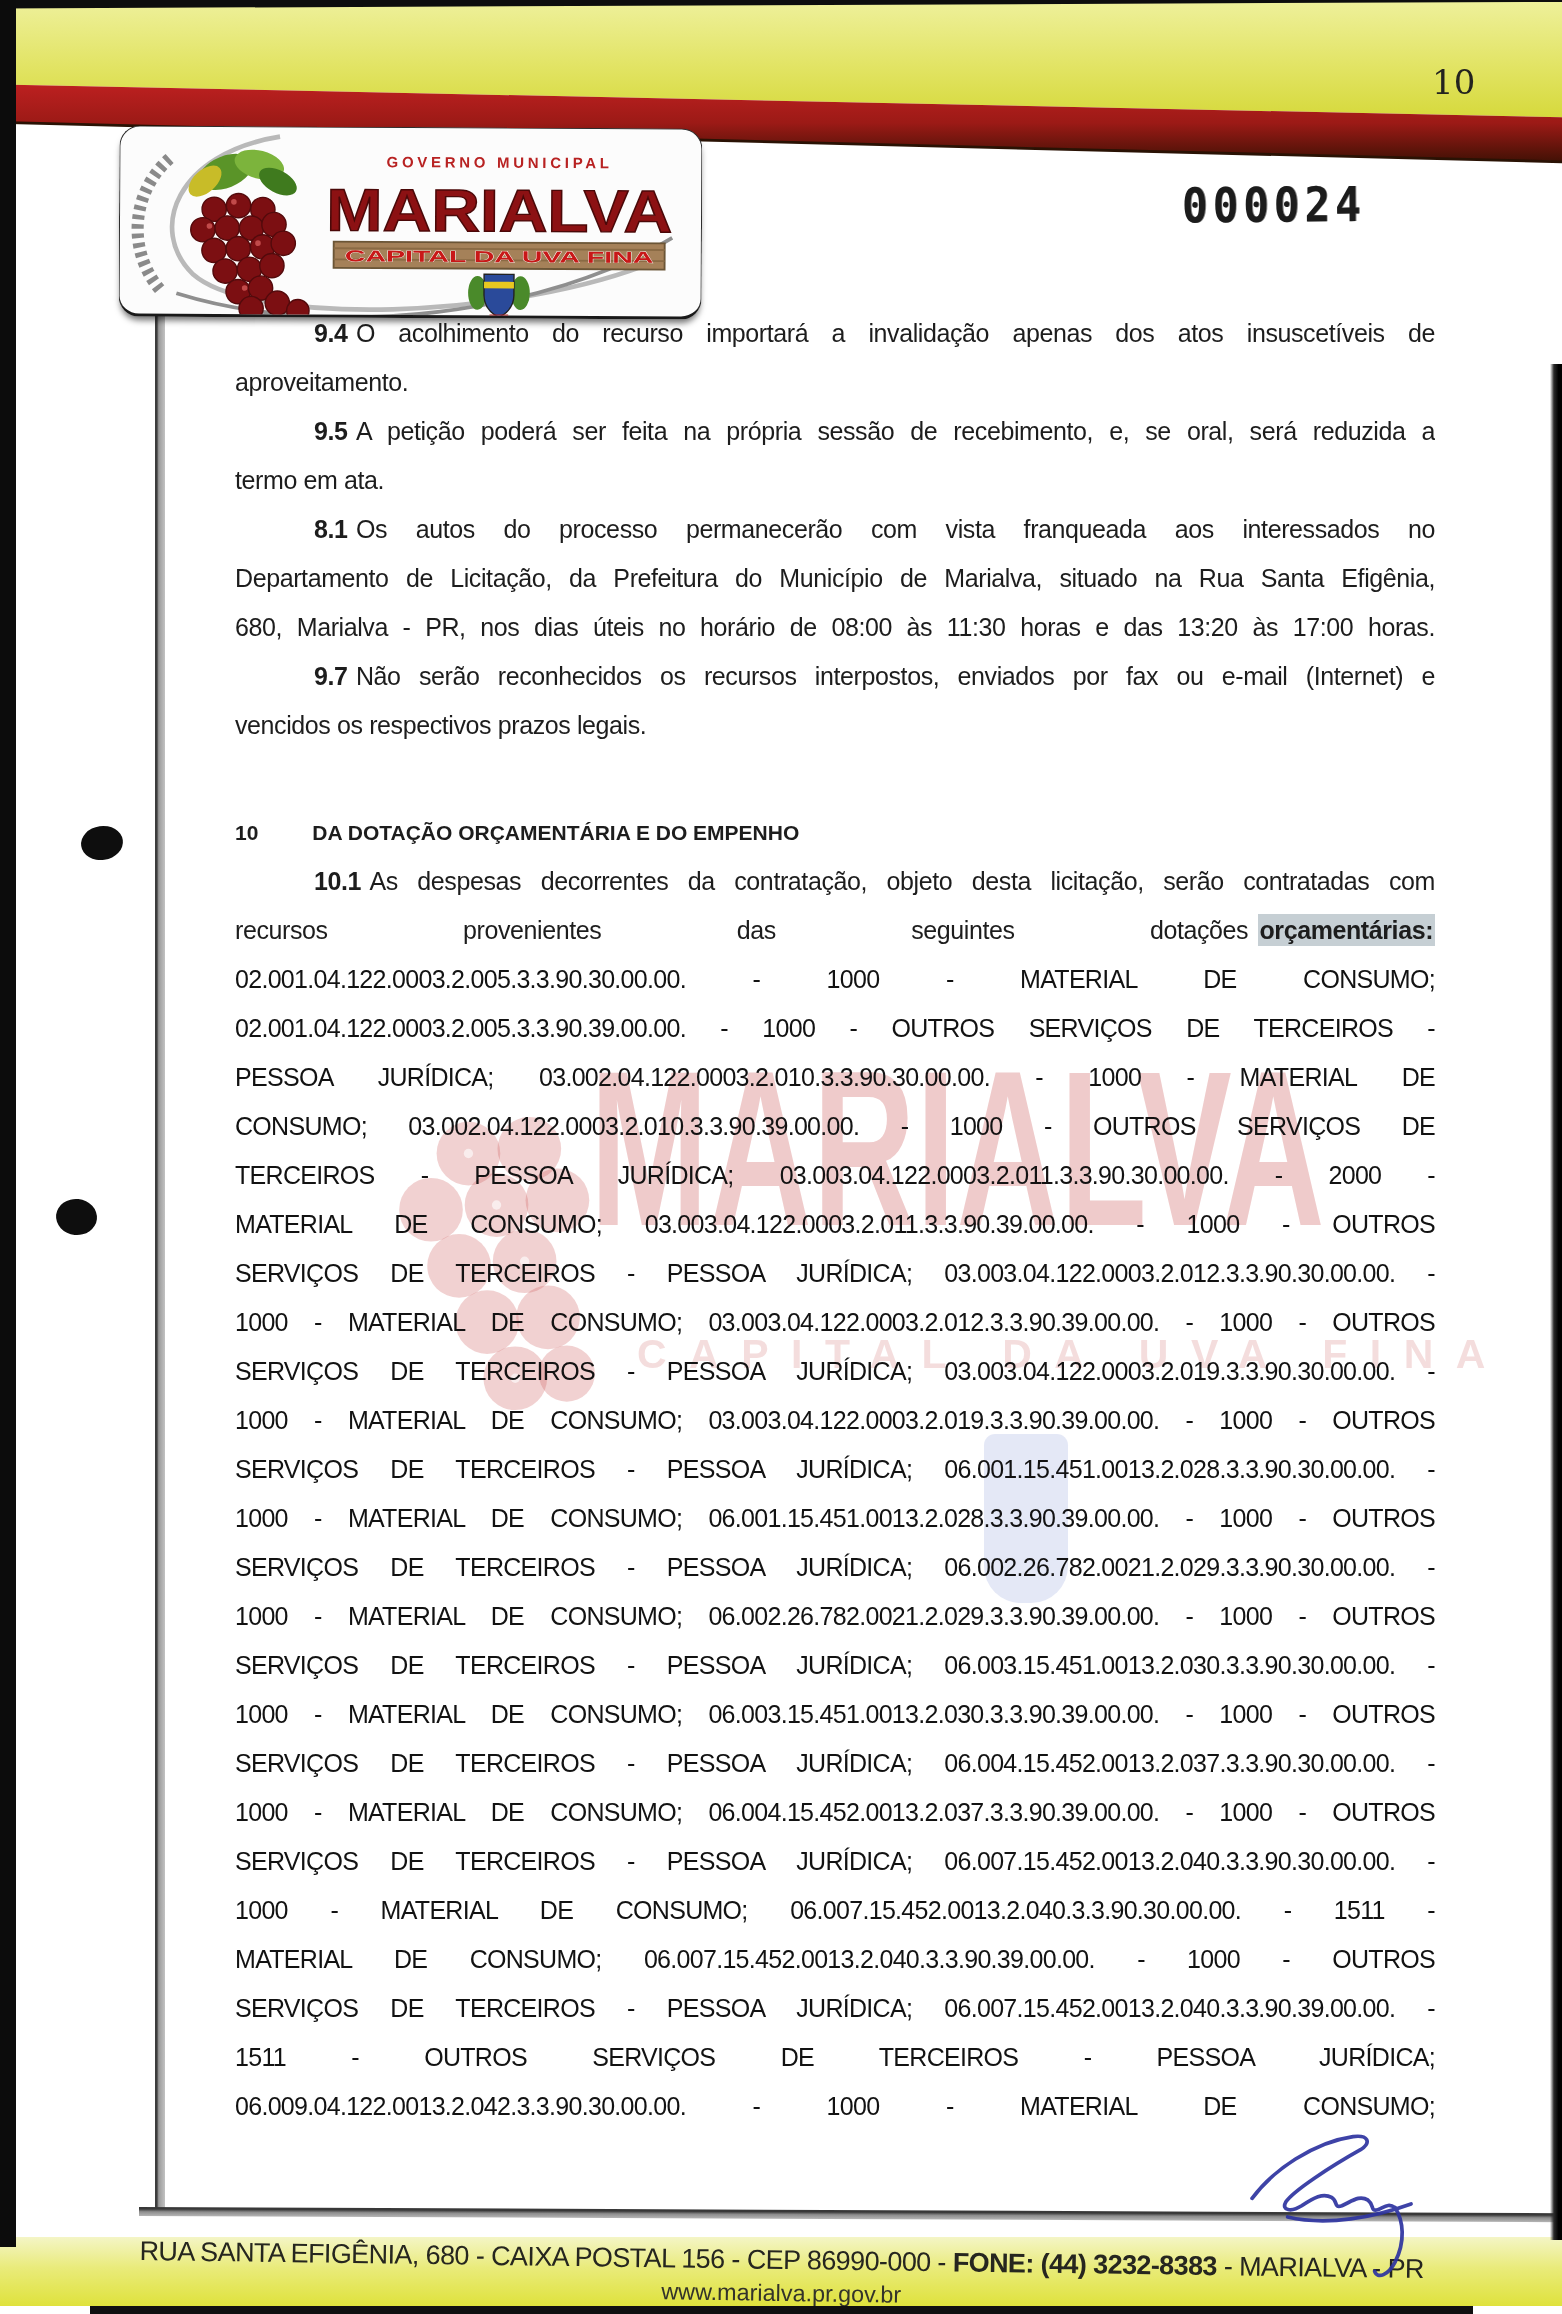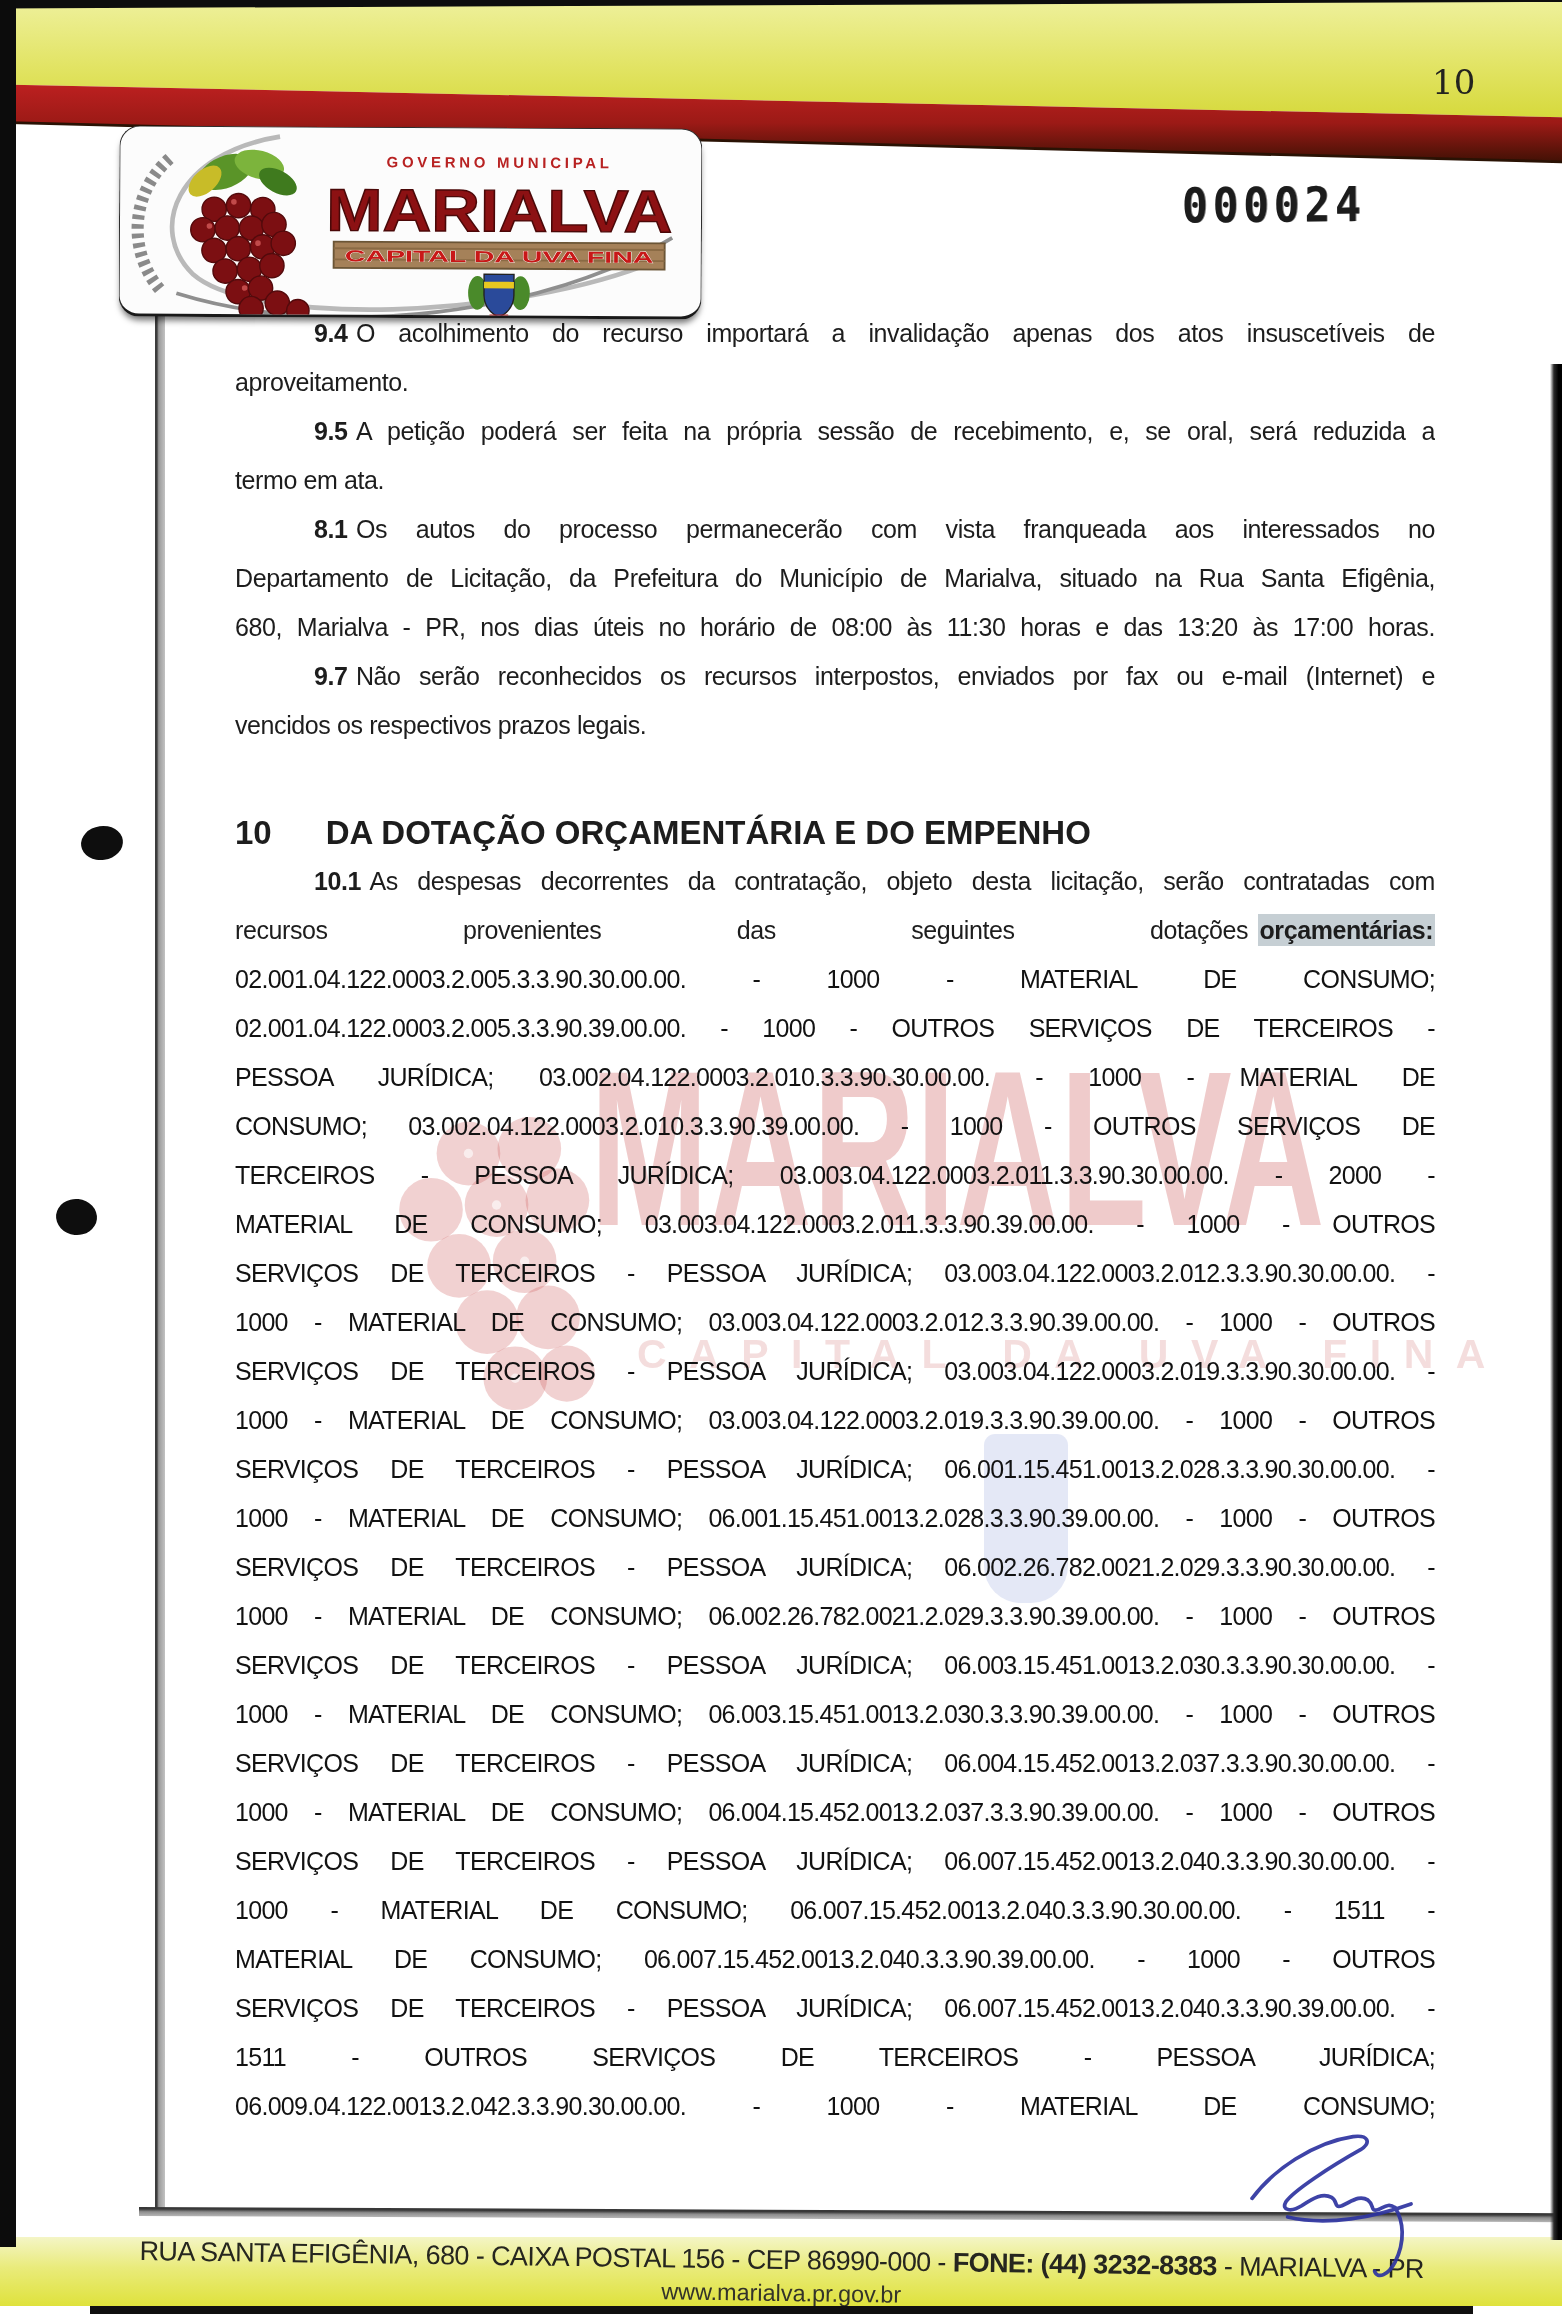--- a/index.html
+++ b/index.html
@@ -43,21 +43,21 @@
   .doc{position:absolute;left:203px;top:309px;width:1200px;z-index:4;color:#1d1d1d;
        font-size:25px;letter-spacing:-0.4px;margin-left:32px;}
   .ln{height:49px;line-height:49px;overflow:hidden;white-space:normal;}
   .ln.j{text-align:justify;}
   .ln.j::after{content:"";display:inline-block;width:100%;height:0;}
   .ln.ind{text-indent:79px;}
   .ln.b{font-weight:normal;letter-spacing:-0.7px;color:#121212;}
   .num{font-weight:bold;margin-right:8.4px;}
   .num:empty{margin-right:0;}
   .spacer{height:58px;}
-  .ln.hd{font-weight:bold;font-size:33px;letter-spacing:0;}
+  .ln.hd{font-weight:bold;font-size:21px;letter-spacing:0;}
   .ln.hd .num{margin-right:54px;}
   .hl{background:rgba(128,148,160,0.45);margin-left:9.4px;padding:1.9px 1.9px;font-weight:bold;}
   
   .sig{position:absolute;left:1239px;top:2125px;width:187px;height:141px;z-index:5;overflow:visible;}
   
   .footer{position:absolute;left:0;right:0;top:2237px;height:69px;z-index:3;
           background:linear-gradient(to bottom,#f4f5c6 0%,#e9eb7a 45%,#dfe23c 100%);}
   .ftext{position:absolute;left:0;right:0;top:2245px;z-index:4;text-align:center;color:#26261f;
          transform:rotate(0.8deg);}
   .faddr{font-size:27px;letter-spacing:-0.6px;}

